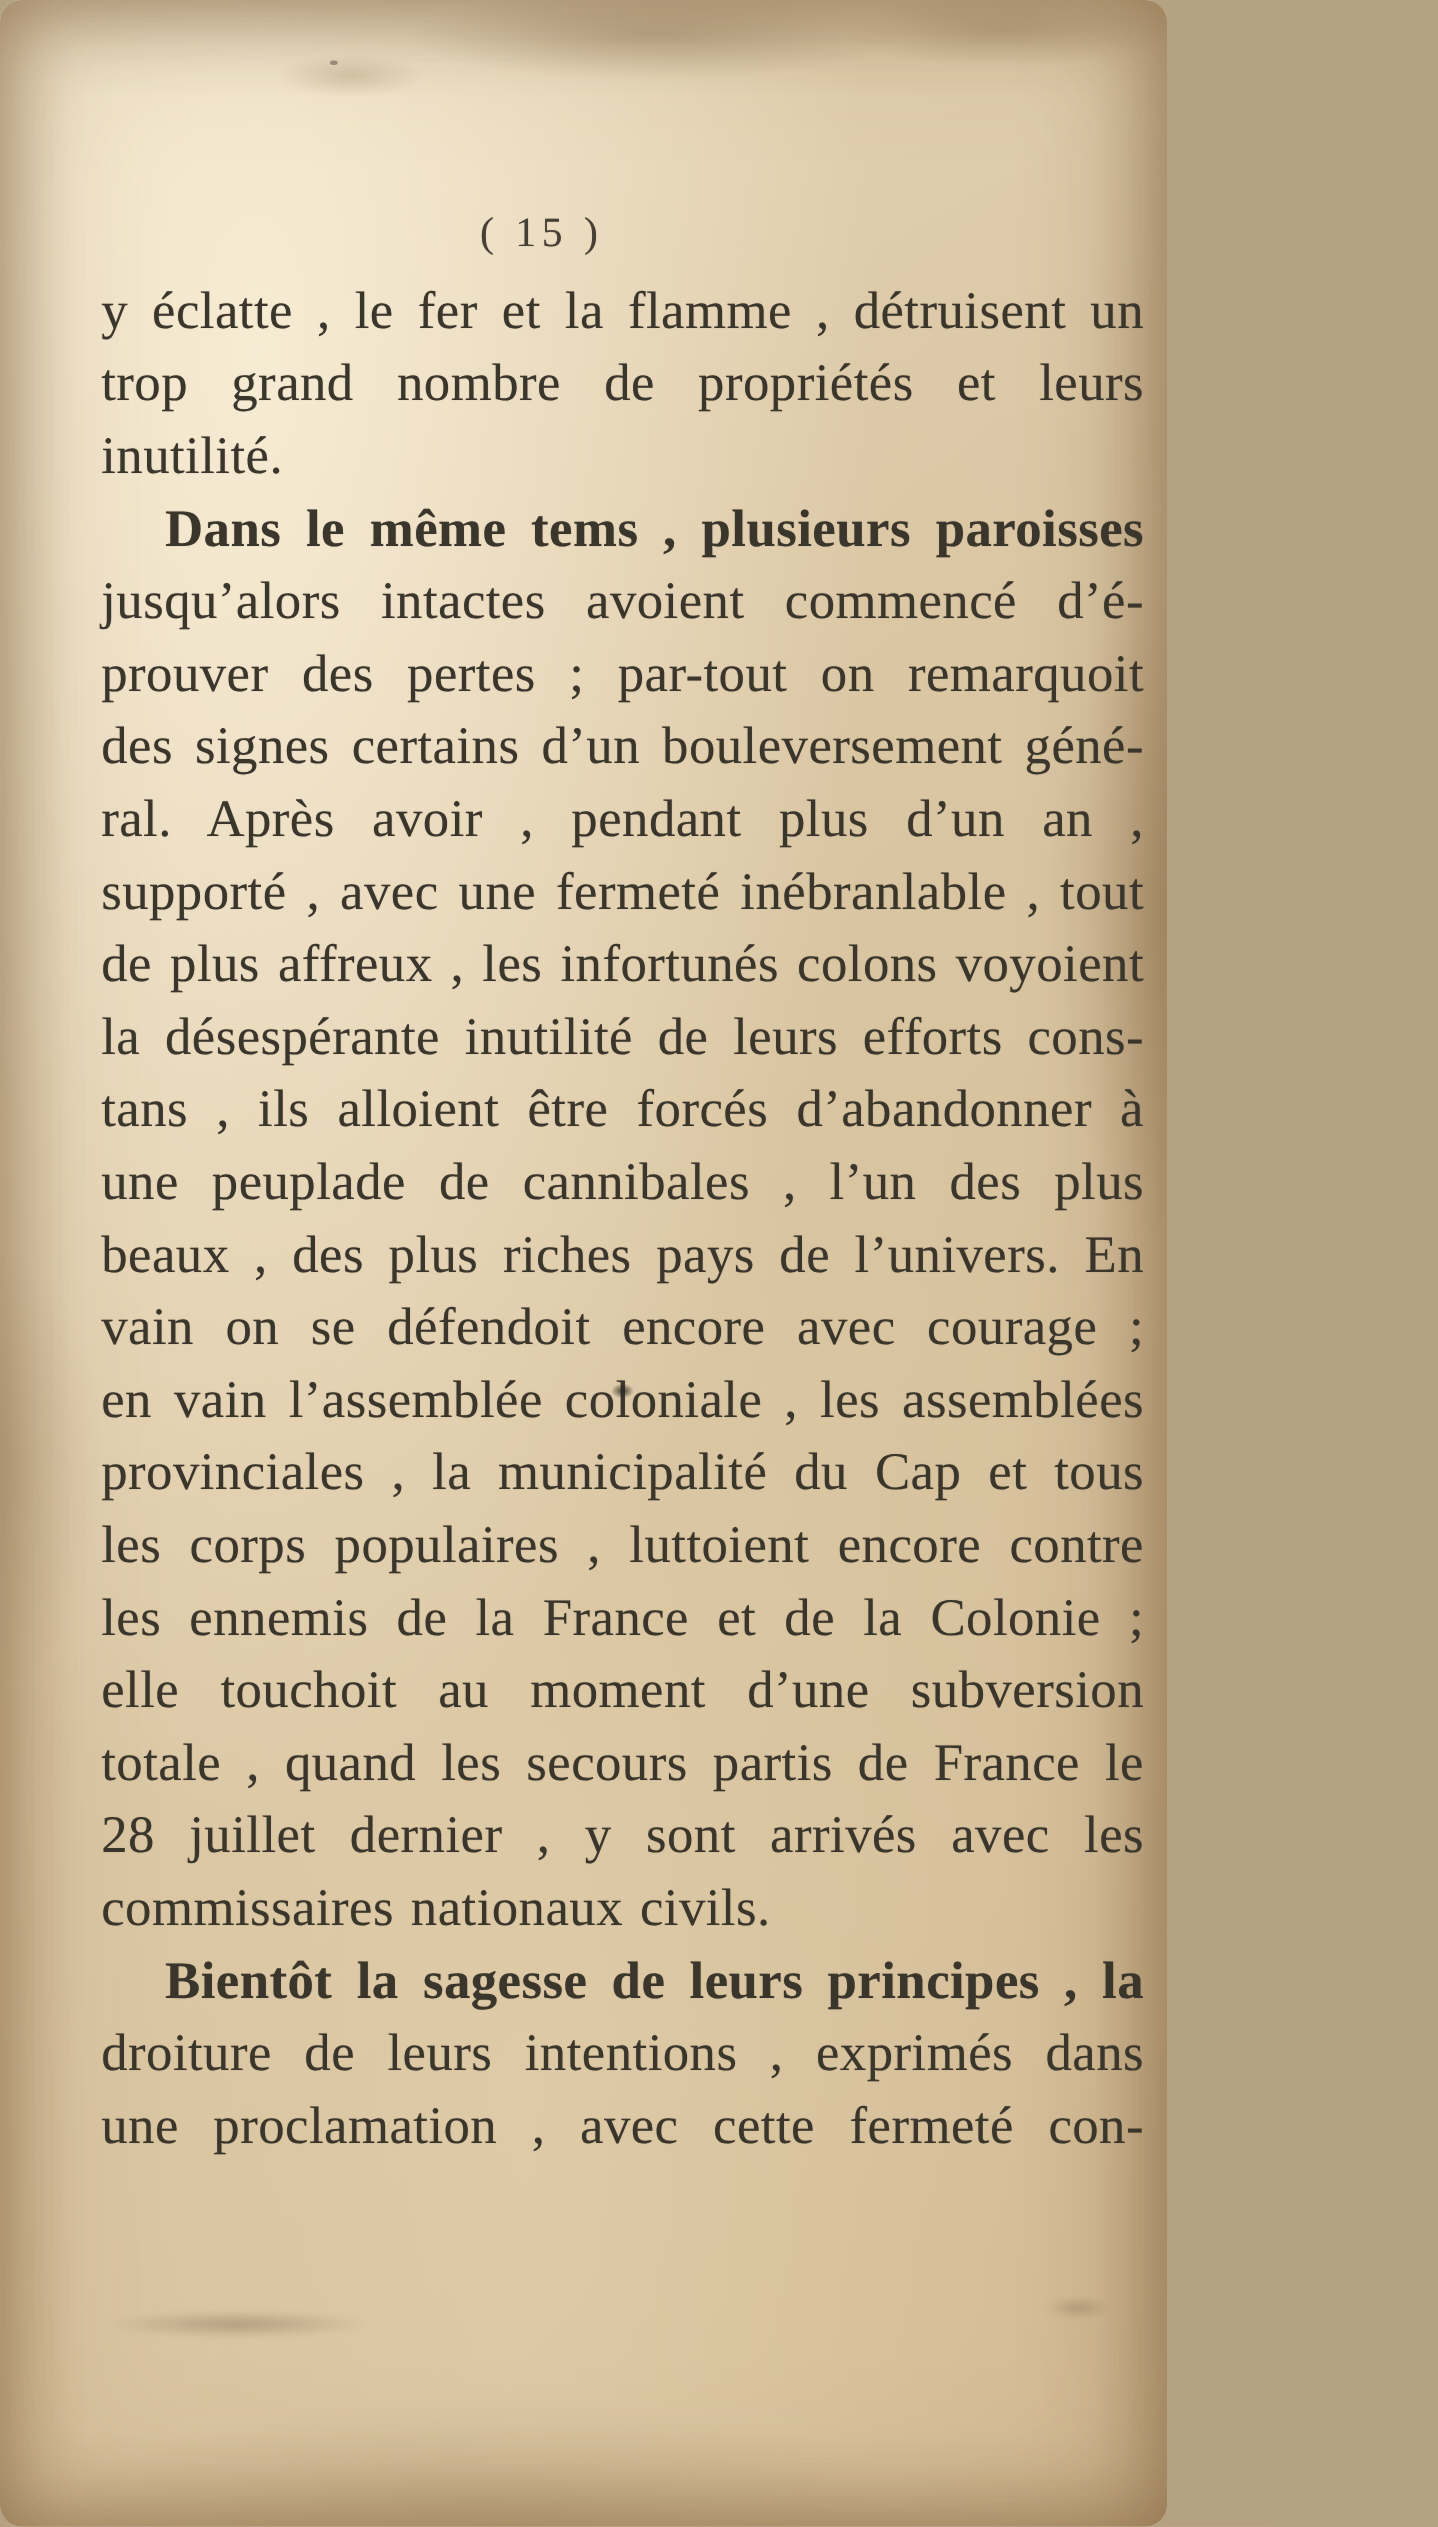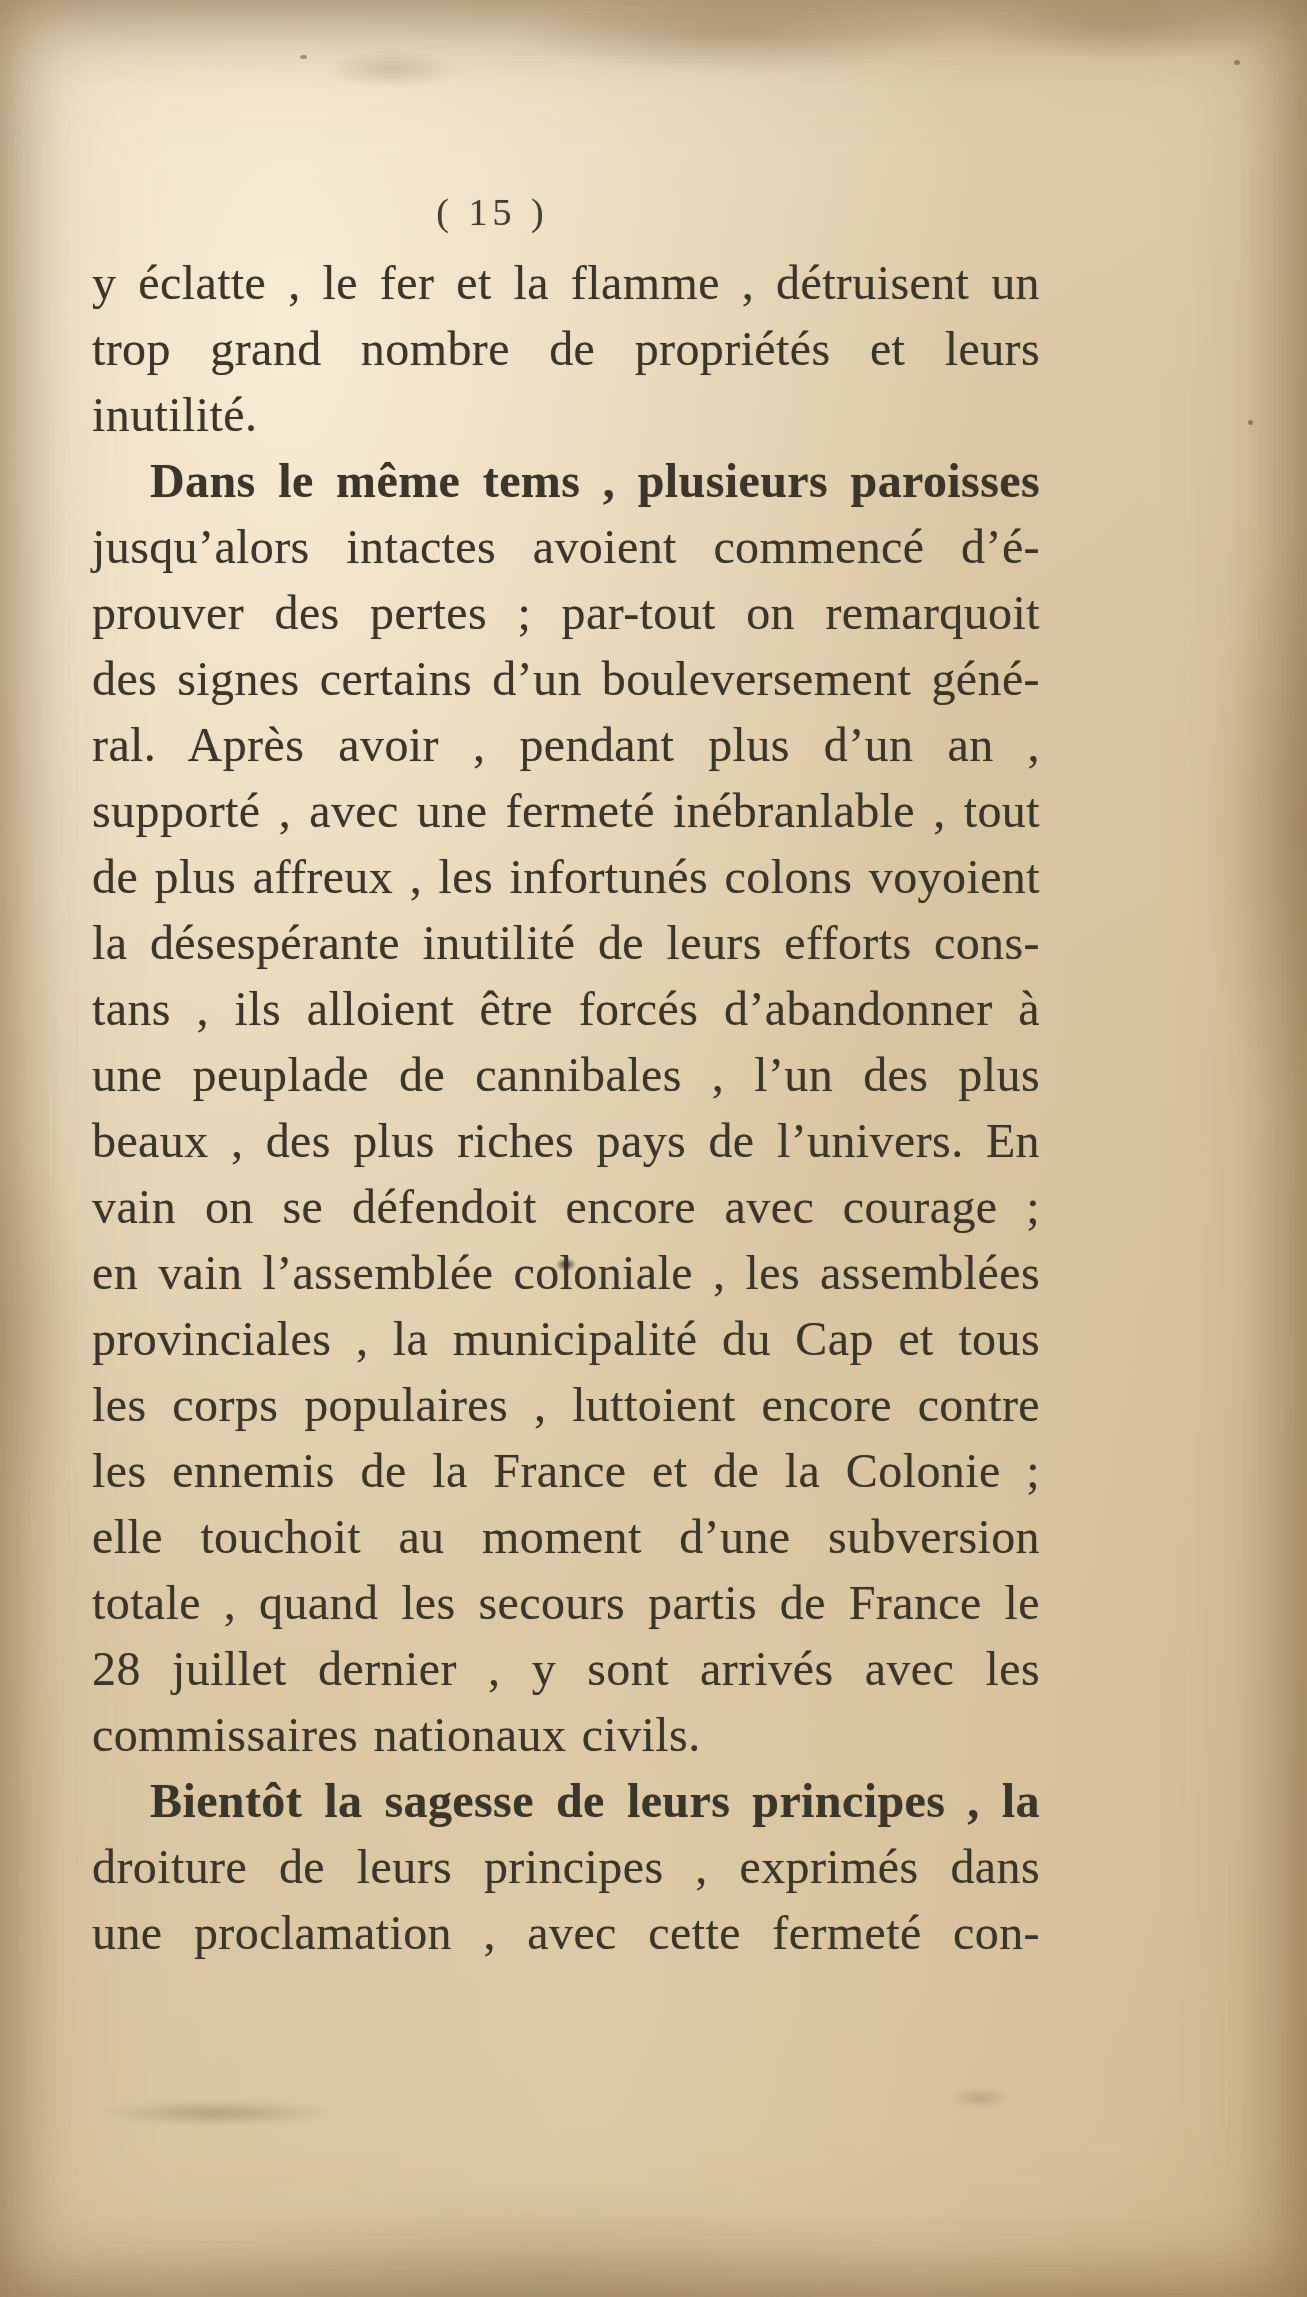--- a/index.html
+++ b/index.html
@@ -1,35 +1,36 @@
 <!DOCTYPE html>
 <html><head>
 <meta charset="utf-8">
 <style>
   html, body { margin: 0; padding: 0; background: #b5a283; }
 
   .page {
     position: relative;
-    width: 1307px;
+    width: 1061px;
     height: 2297px;
     overflow: hidden;
     font-family: "Liberation Serif", "DejaVu Serif", serif;
     color: #3b362c;
     background-color: #dcc8a6;
     background-image:
       radial-gradient(ellipse at 22% 14%, rgba(250,240,218,0.85), rgba(250,240,218,0) 48%),
       radial-gradient(ellipse at 70% 45%, rgba(215,194,158,0.45), rgba(215,194,158,0) 55%),
       radial-gradient(ellipse at 45% 85%, rgba(228,210,176,0.55), rgba(228,210,176,0) 60%),
       linear-gradient(135deg, #e7d7b8 0%, #dcc8a6 42%, #d2ba93 100%);
     box-shadow:
       inset 0 0 140px rgba(128, 98, 58, 0.28),
       inset -28px 0 80px rgba(120, 90, 55, 0.30),
       inset 0 20px 60px rgba(120, 90, 55, 0.26),
       inset 22px 0 60px rgba(125, 95, 58, 0.16),
       inset 0 -18px 60px rgba(125, 95, 58, 0.18);
+    border-radius: 20px;
   }
 
   .paper-texture {
     position: absolute;
     inset: 0;
     pointer-events: none;
     background:
       radial-gradient(ellipse 320px 60px at 56% 1.4%, rgba(118,92,58,0.30), transparent 70%),
       radial-gradient(ellipse 210px 48px at 86% 1.2%, rgba(118,92,58,0.26), transparent 70%),
       radial-gradient(ellipse 150px 420px at 100% 36%, rgba(118,88,52,0.20), transparent 72%),
@@ -135,21 +136,21 @@
     <div class="line">vain on se défendoit encore avec courage ;</div>
     <div class="line">en vain l’assemblée coloniale , les assemblées</div>
     <div class="line">provinciales , la municipalité du Cap et tous</div>
     <div class="line">les corps populaires , luttoient encore contre</div>
     <div class="line">les ennemis de la France et de la Colonie ;</div>
     <div class="line">elle touchoit au moment d’une subversion</div>
     <div class="line">totale , quand les secours partis de France le</div>
     <div class="line">28 juillet dernier , y sont arrivés avec les</div>
     <div class="line end">commissaires nationaux civils.</div>
     <div class="line indent">Bientôt la sagesse de leurs principes , la</div>
-    <div class="line">droiture de leurs principes , exprimés dans</div>
+    <div class="line">droiture de leurs intentions , exprimés dans</div>
     <div class="line">une proclamation , avec cette fermeté con-</div>
   </div>
 
   <div class="ink-blot"></div>
   <div class="smudge-bottom"></div>
   <div class="smudge-bottom-right"></div>
   <div class="speck-1"></div>
   <div class="speck-2"></div>
   <div class="speck-3"></div>
 

